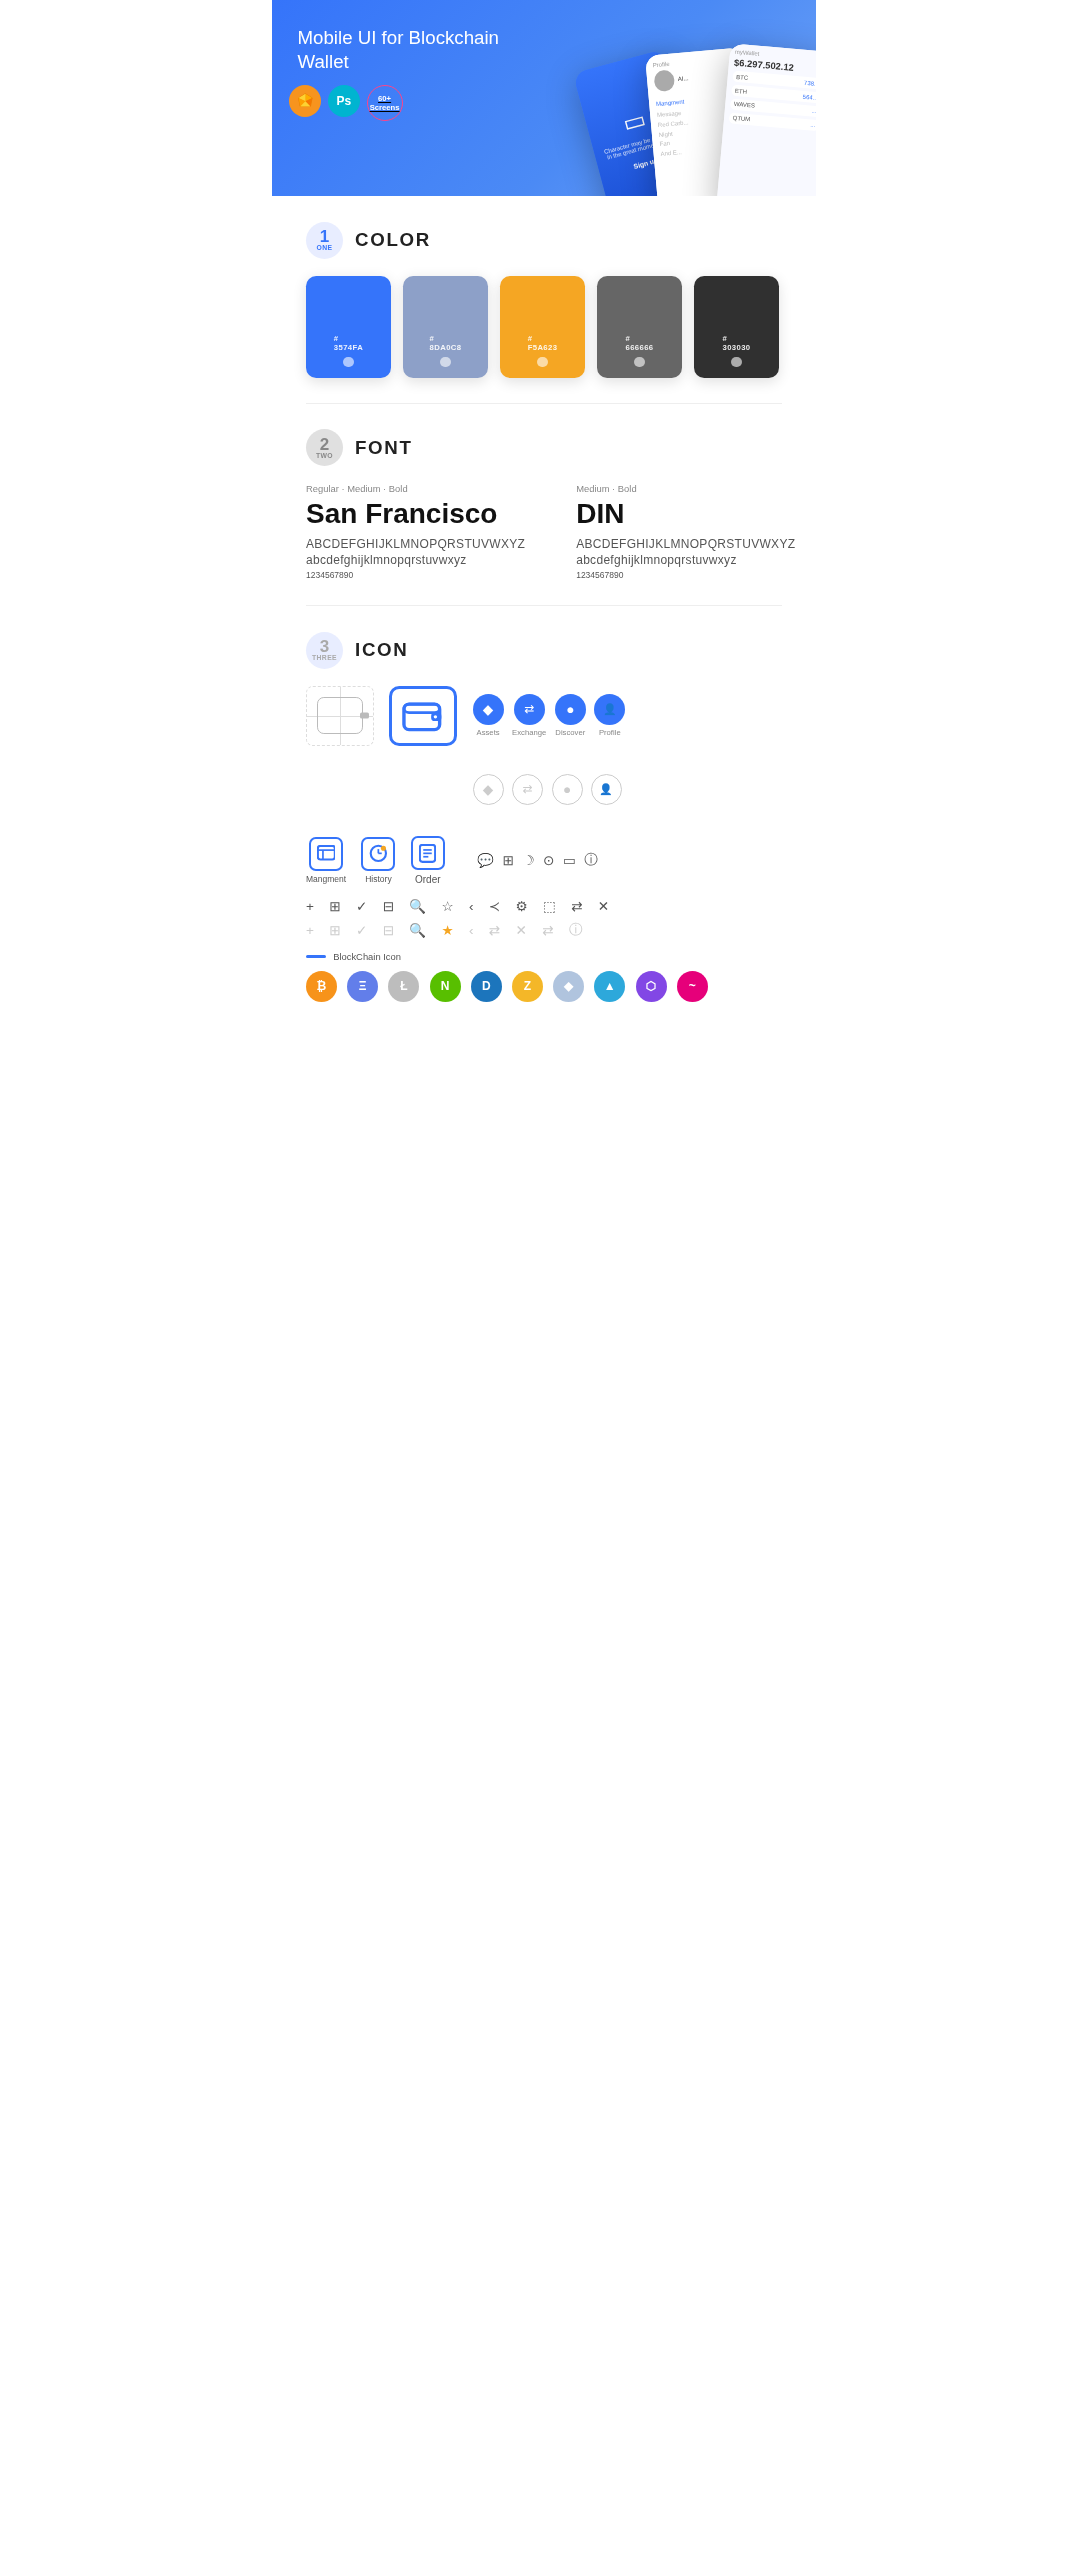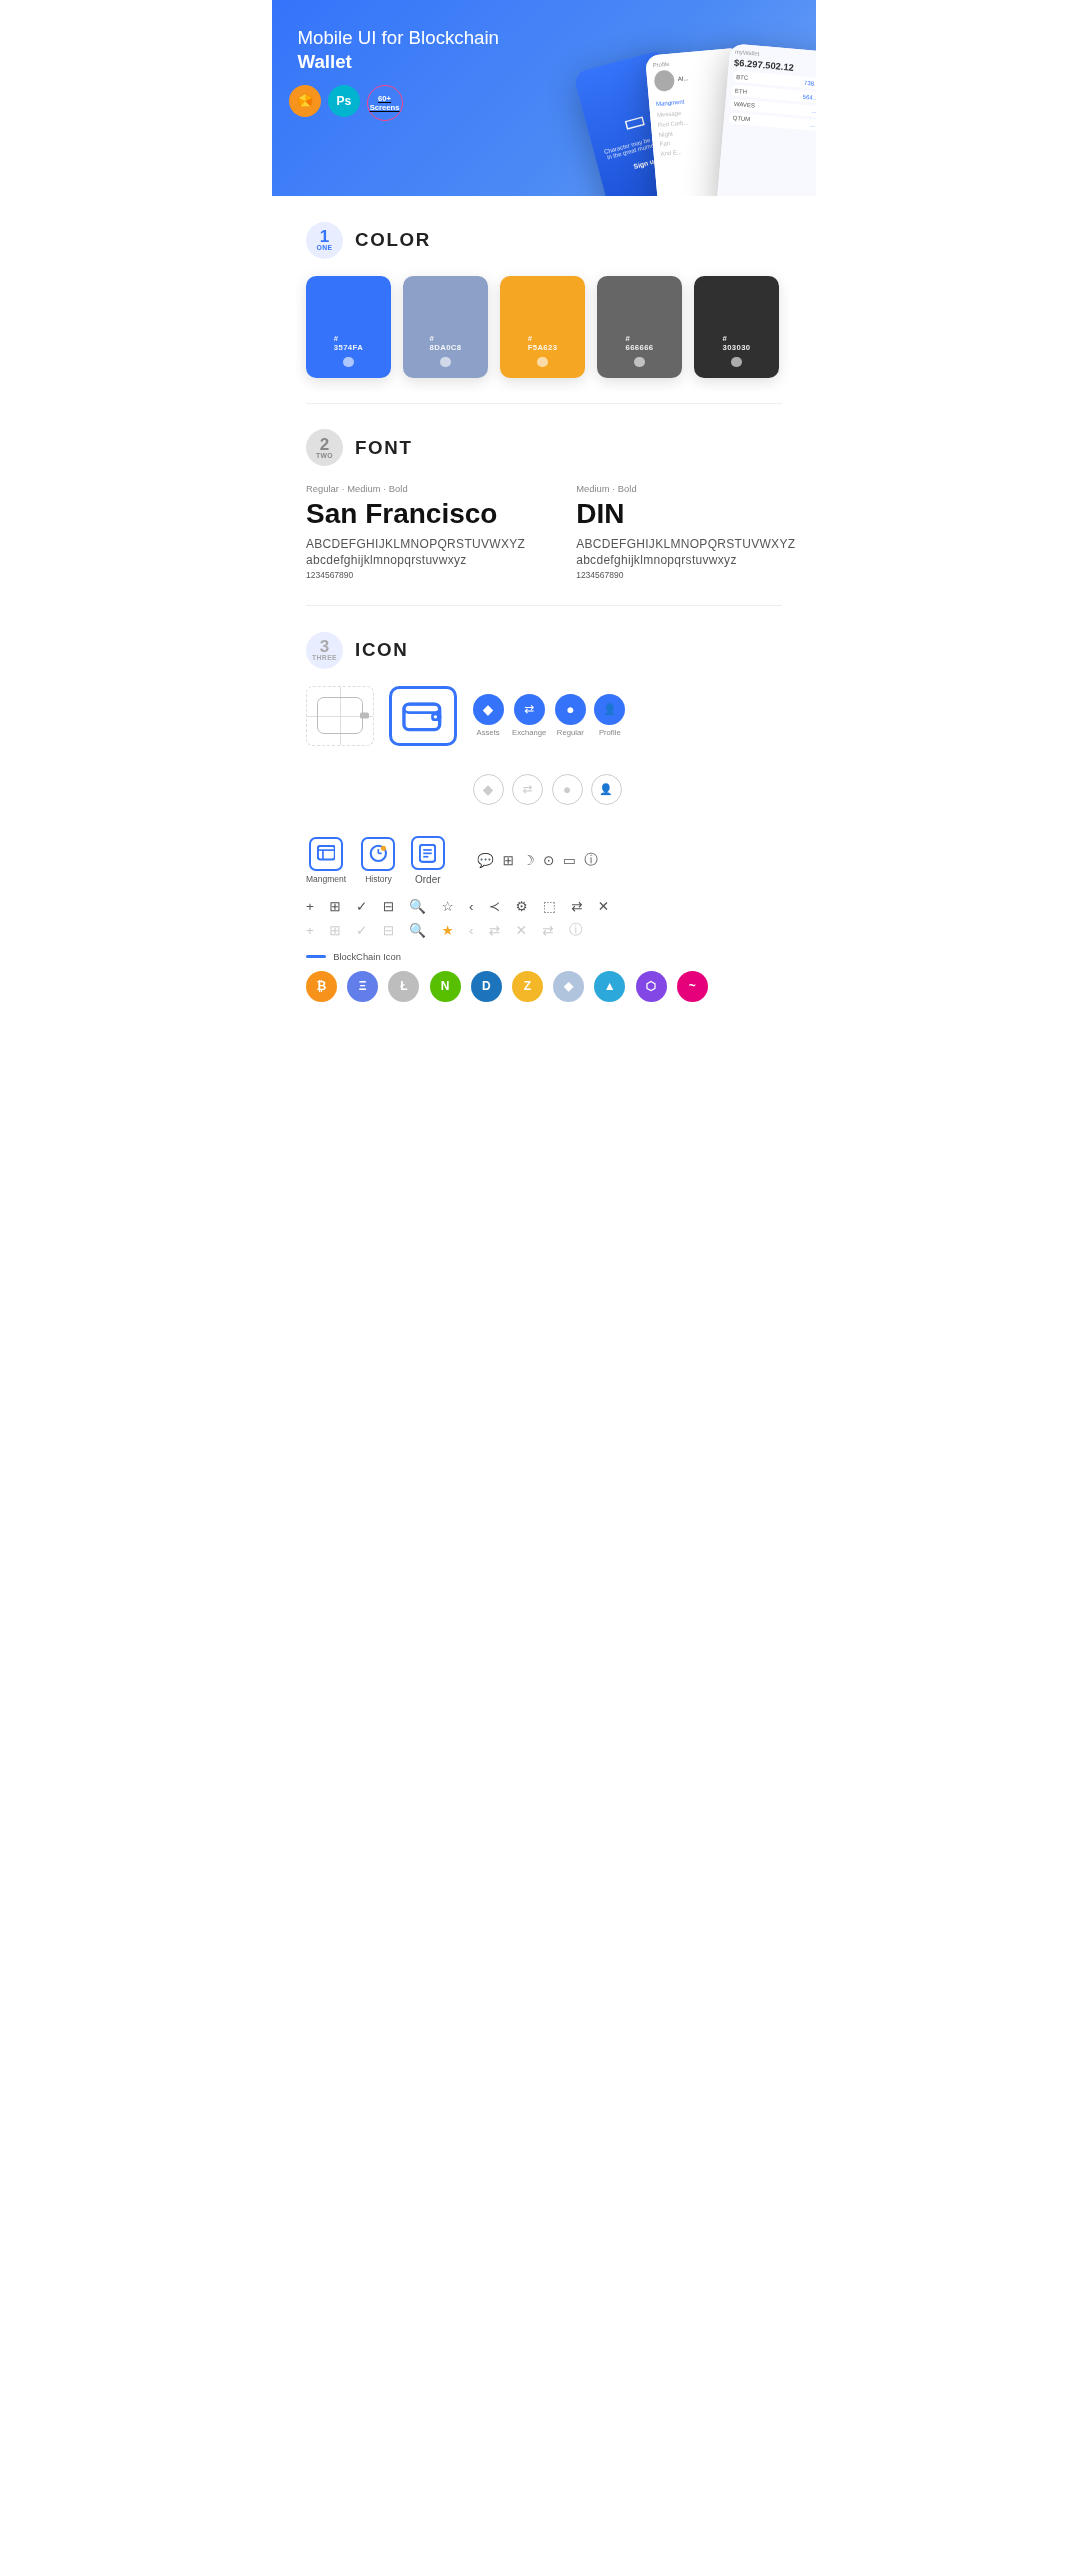--- a/index.html
+++ b/index.html
@@ -6,21 +6,21 @@
     body { width: 544px; margin: 0 auto; font-family: -apple-system, 'San Francisco', BlinkMacSystemFont, 'Segoe UI', sans-serif; background: #fff; }
 
     
     .hero {
       background: linear-gradient(135deg, #3574FA 0%, #4B8AF5 60%, #6fa3f7 100%);
       width: 100%; height: 196px;
       position: relative; overflow: hidden;
       display: flex; align-items: flex-start; padding: 25.5px 25.5px 0;
     }
     .hero-title { color: #fff; font-size: 18.7px; line-height: 1.3; max-width: 238px; }
-    .hero-title strong { font-weight: 700; }
+    .hero-title strong { font-weight: 400; }
     .ui-kit-badge {
       position: absolute; top: 51px; right: 17px;
       background: #fff; color: #3574FA; font-size: 15.3px; font-weight: 700;
       padding: 6.8px 15.3px; border-radius: 6.8px;
     }
     .badge-icons {
       position: absolute; left: 17px; top: 85px;
       display: flex; flex-direction: row; gap: 6.8px;
     }
     .badge-icon {
@@ -343,21 +343,21 @@
       <div class="icon-box">
         <div class="circle-icon ci-blue">◆</div>
         <span class="icon-label">Assets</span>
       </div>
       <div class="icon-box">
         <div class="circle-icon ci-blue" style="font-size:12px;">⇄</div>
         <span class="icon-label">Exchange</span>
       </div>
       <div class="icon-box">
         <div class="circle-icon ci-blue">●</div>
-        <span class="icon-label">Regular</span>
+        <span class="icon-label">Discover</span>
       </div>
       <div class="icon-box">
         <div class="circle-icon ci-blue" style="font-size:11px;">👤</div>
         <span class="icon-label">Profile</span>
       </div>
     </div>
   </div>
 
   <div class="icon-row" style="margin-bottom:17px;">
     <div style="width:68px;height:60px;"></div>

